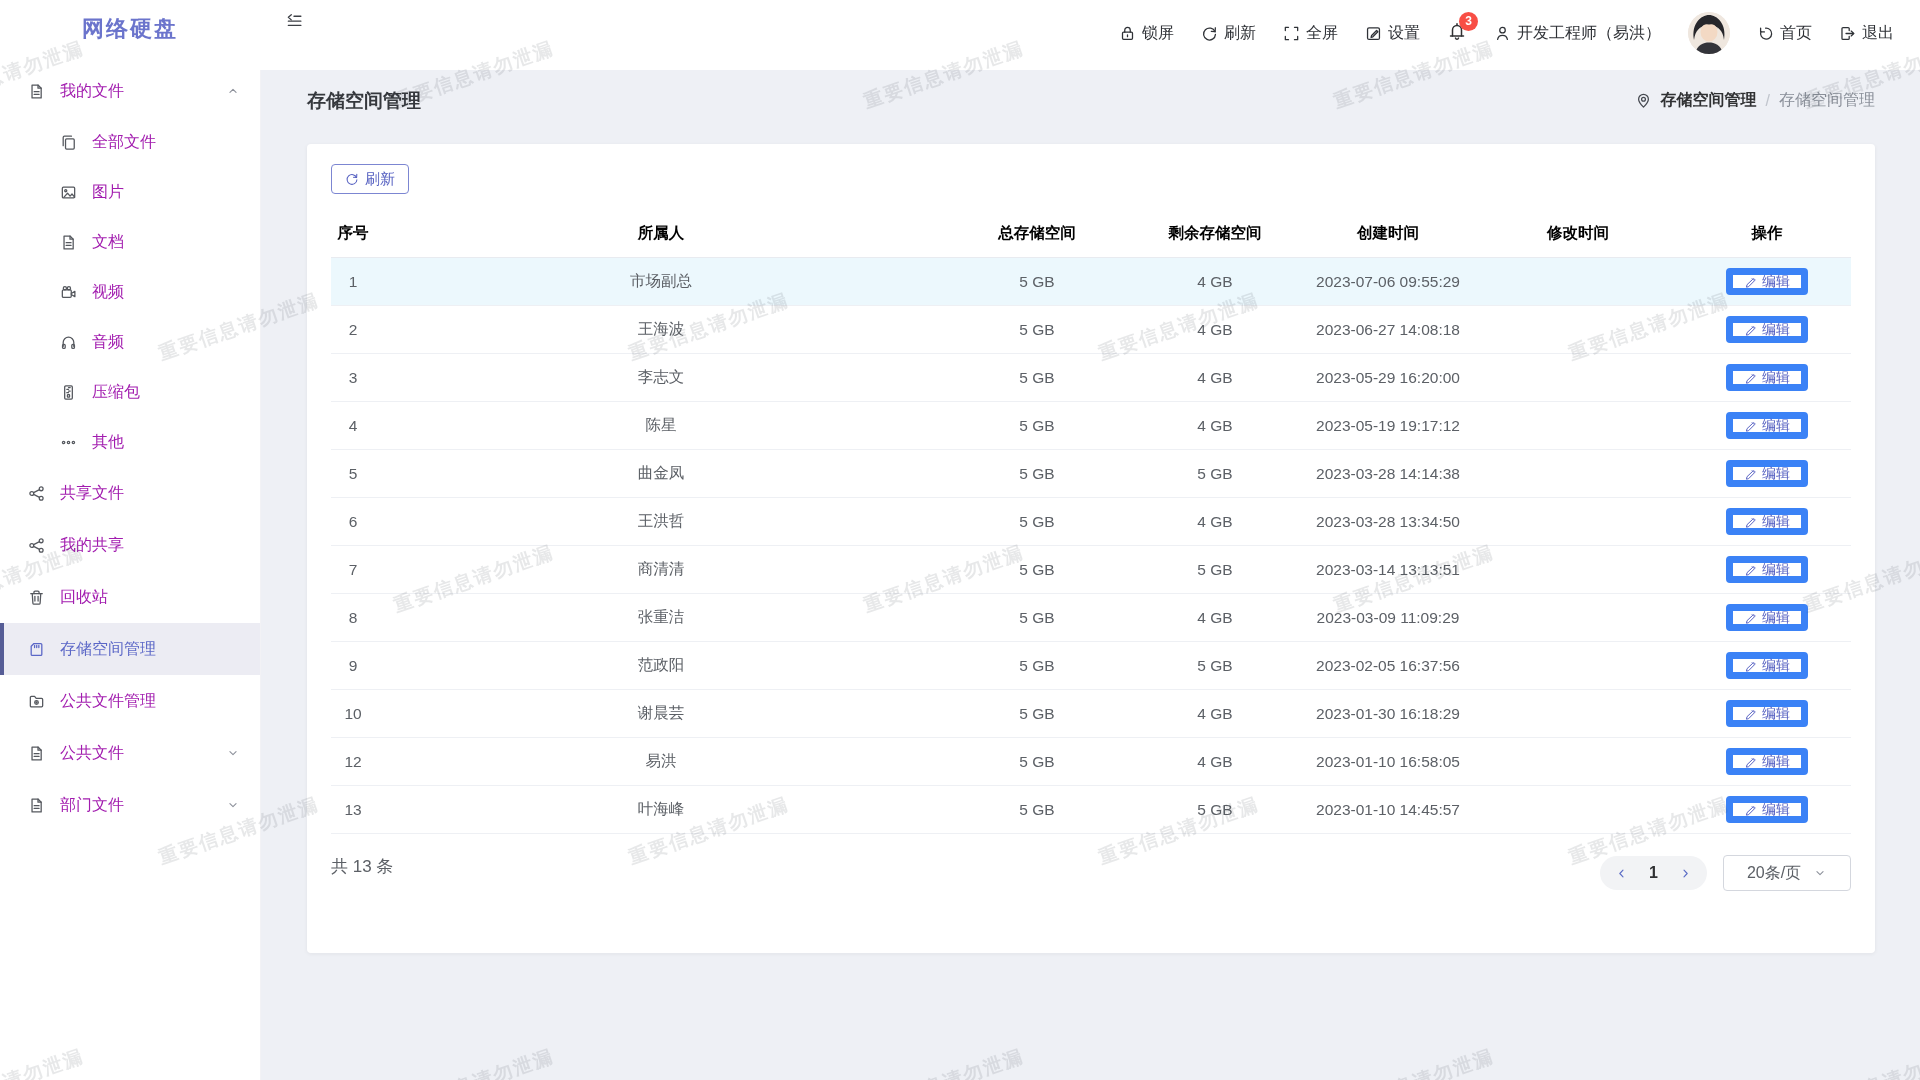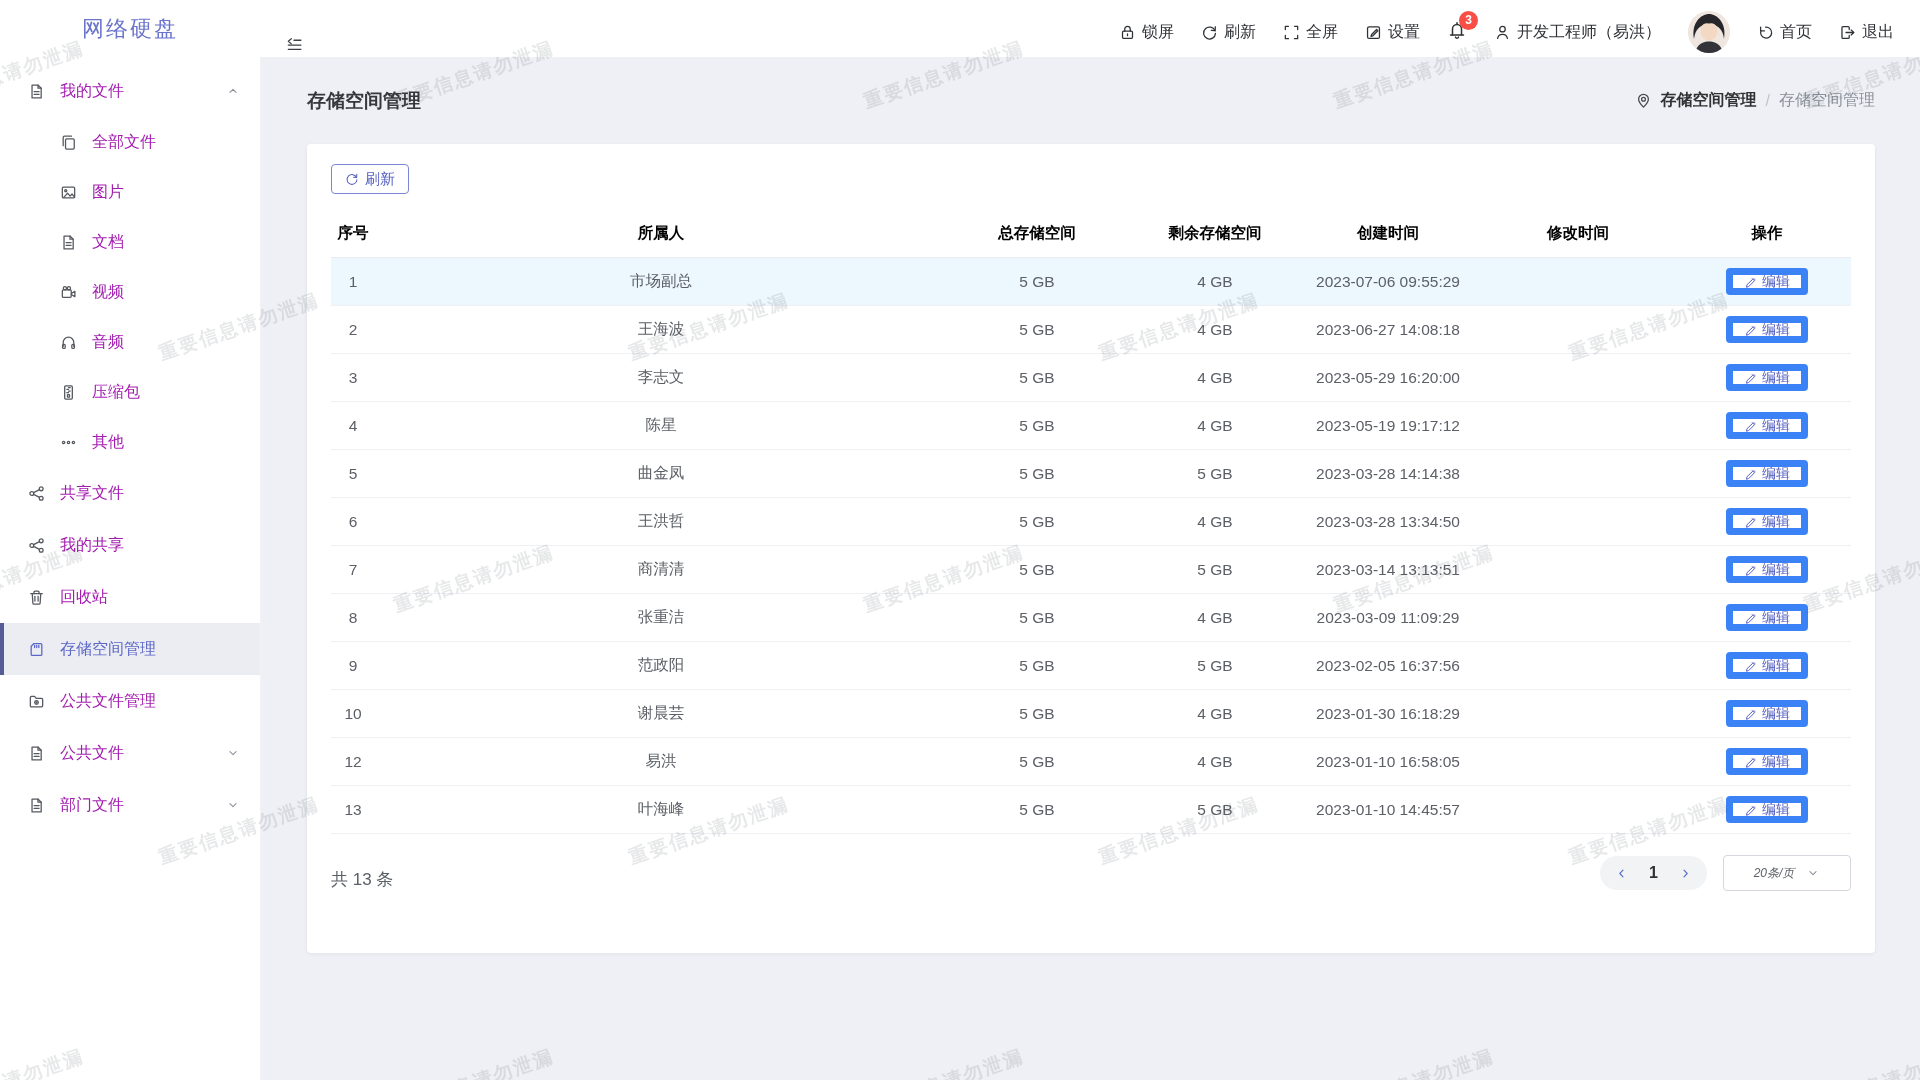--- a/index.html
+++ b/index.html
@@ -7,33 +7,33 @@
     width:1920px;height:1080px;position:relative;overflow:hidden;
     font-family:"Liberation Sans","DejaVu Sans",sans-serif;
     background:#eef0f5;color:#303133;
   }
   svg.i{width:17px;height:17px;flex:none;}
   svg.i *{fill:none;stroke:currentColor;stroke-width:1.2;stroke-linecap:round;stroke-linejoin:round;}
 
   
   .sidebar{position:absolute;left:0;top:0;bottom:0;width:260px;background:#fff;border-right:1px solid #f2f2f5;z-index:2;}
   .logo{height:57px;display:flex;align-items:center;justify-content:center;
-    color:#6b74cc;font-size:22px;font-weight:400;letter-spacing:2px;}
+    color:#6b74cc;font-size:22px;font-weight:700;letter-spacing:2px;}
   .menu{padding-top:8px;}
   .mi{height:52px;display:flex;align-items:center;gap:15px;padding-left:28px;
     font-size:16px;color:#a21caf;cursor:pointer;position:relative;}
   .mi .i{color:#55585e;}
   .mi.sub{padding-left:60px;height:50px;}
   .mi .chev{position:absolute;right:20px;width:14px;height:14px;color:#8b8f99;}
   .mi.active{background:#ececf3;color:#5b67c7;box-shadow:inset 4px 0 0 #565d96;}
   .mi.active .i{color:#5b67c7;}
 
   
-  .topbar{position:absolute;left:260px;right:0;top:0;height:57px;background:#fff;
-    display:flex;align-items:flex-end;justify-content:space-between;padding:4px 26px;box-sizing:border-box;z-index:2;}
+  .topbar{position:absolute;left:260px;right:0;top:0;height:70px;background:#fff;
+    display:flex;align-items:flex-start;justify-content:space-between;padding:12px 26px;box-sizing:border-box;z-index:2;}
   .fold{width:22px;height:22px;color:#3c3f45;cursor:pointer;}
   .hright{display:flex;align-items:center;gap:27px;}
   .hact{display:flex;align-items:center;gap:6px;font-size:16px;color:#2f3237;cursor:pointer;white-space:nowrap;}
   .bell{position:relative;cursor:pointer;}
   .badge{position:absolute;top:-9px;right:-11px;background:#f84e45;color:#fff;font-size:12px;
     min-width:19px;height:19px;line-height:19px;text-align:center;border-radius:10px;font-weight:700;}
   .avatar{width:42px;height:42px;border-radius:50%;overflow:hidden;background:#efe7e0;cursor:pointer;flex:none;}
 
   
   .pagehead{position:absolute;left:260px;right:0;top:57px;height:87px;
@@ -67,28 +67,28 @@
   table{width:1520px;border-collapse:collapse;table-layout:fixed;margin-top:14px;}
   th,td{height:47px;padding:0;text-align:center;font-size:15.5px;white-space:nowrap;overflow:hidden;}
   thead th{color:#000000;font-weight:600;border-bottom:1px solid #e8ebf0;}
   tbody td{color:#5c6066;border-bottom:1px solid #eef0f4;}
   tbody tr.hl td{background:#ecf8fd;border-top:1px solid #dff0f9;}
   .btn-edit{display:inline-flex;align-items:center;gap:5px;background:#fff;border:7px solid #3b82f6;
     color:#5560c1;border-radius:4px;font-size:14px;padding:0 11px;height:27px;cursor:pointer;font-family:inherit;}
   .btn-edit .i{width:13px;height:13px;}
 
   
-  .tfoot{display:flex;align-items:flex-end;justify-content:space-between;margin-top:21px;}
+  .tfoot{display:flex;align-items:flex-start;justify-content:space-between;margin-top:21px;}
   .total{font-size:17px;color:#5c6066;}
   .pagr{display:flex;align-items:center;gap:16px;}
   .pill{display:flex;align-items:center;gap:20px;background:#f2f3f5;border-radius:17px;height:34px;padding:0 14px;}
   .pill .i{width:15px;height:15px;color:#5a6bc5;cursor:pointer;}
   .pnum{font-size:16px;font-weight:700;color:#303133;cursor:pointer;}
   .psel{display:flex;align-items:center;justify-content:center;gap:12px;width:126px;height:34px;
-    border:1px solid #d4d7de;border-radius:4px;background:#fff;font-size:12px;color:#5c6066;cursor:pointer;font-style:italic;}
+    border:1px solid #d4d7de;border-radius:4px;background:#fff;font-size:16px;color:#5c6066;cursor:pointer;}
   .psel .i{width:14px;height:14px;color:#8b8f99;}
 
   
   .wmlayer{position:absolute;inset:0;pointer-events:none;z-index:9;overflow:hidden;}
   .wm{position:absolute;font-size:19px;font-weight:600;color:rgba(60,63,70,.12);
     transform:rotate(-19deg);letter-spacing:2px;white-space:nowrap;}
 </style>
 </head>
 <body>
 

